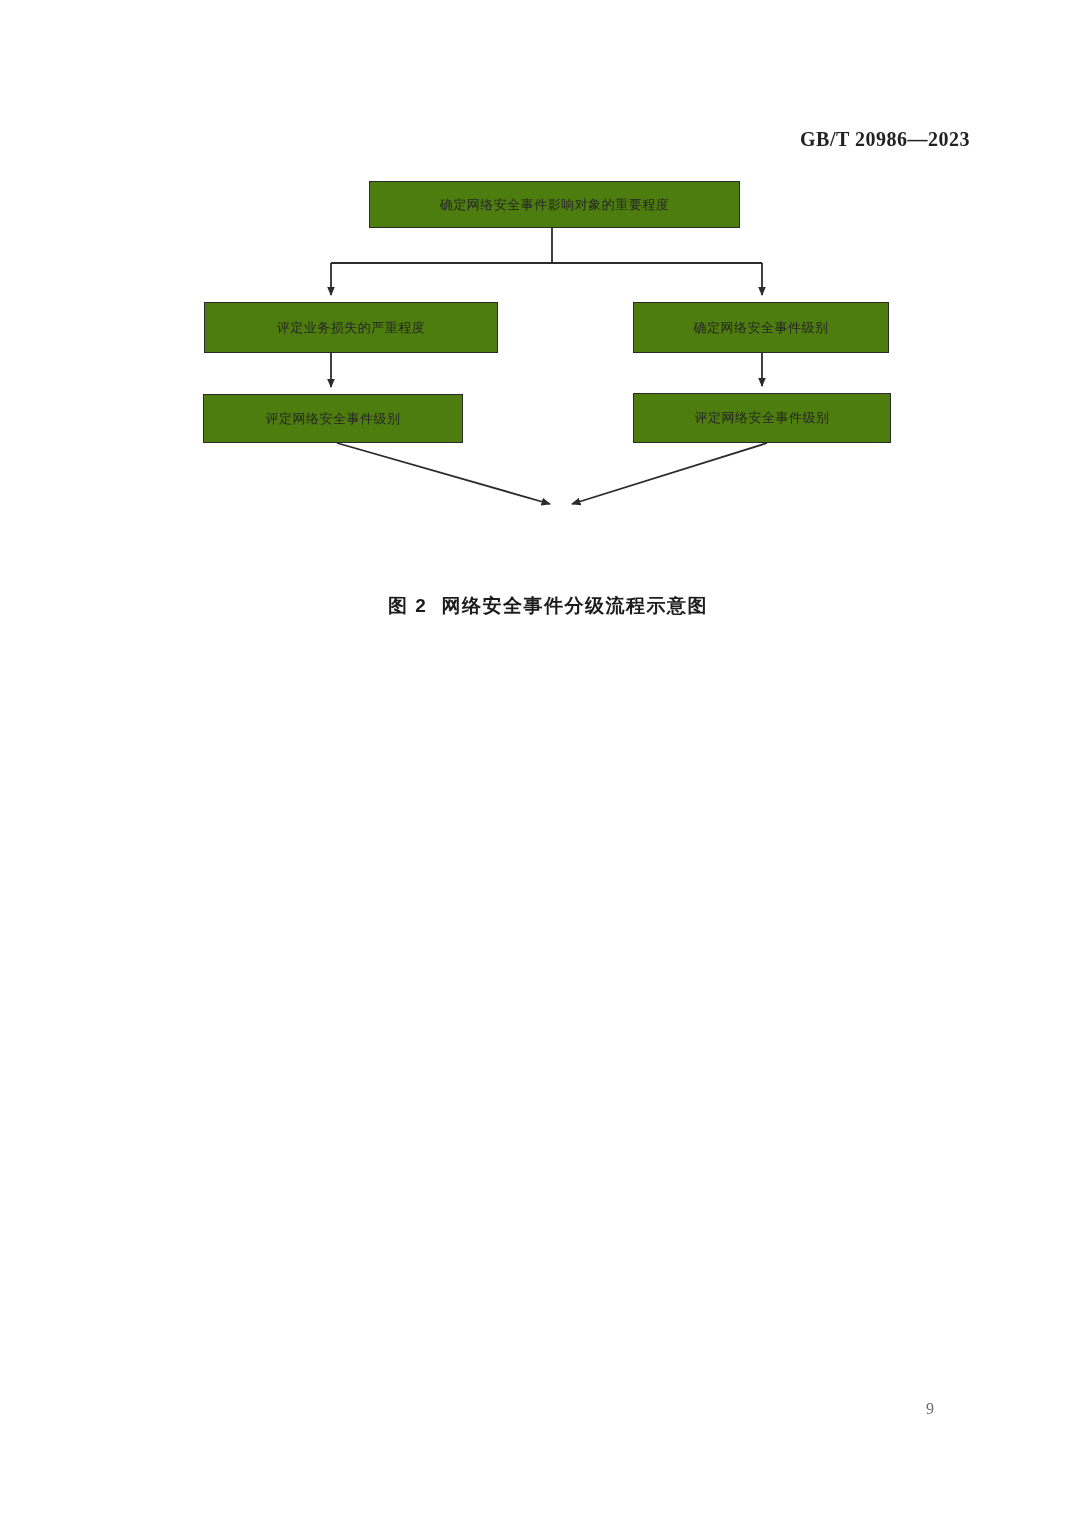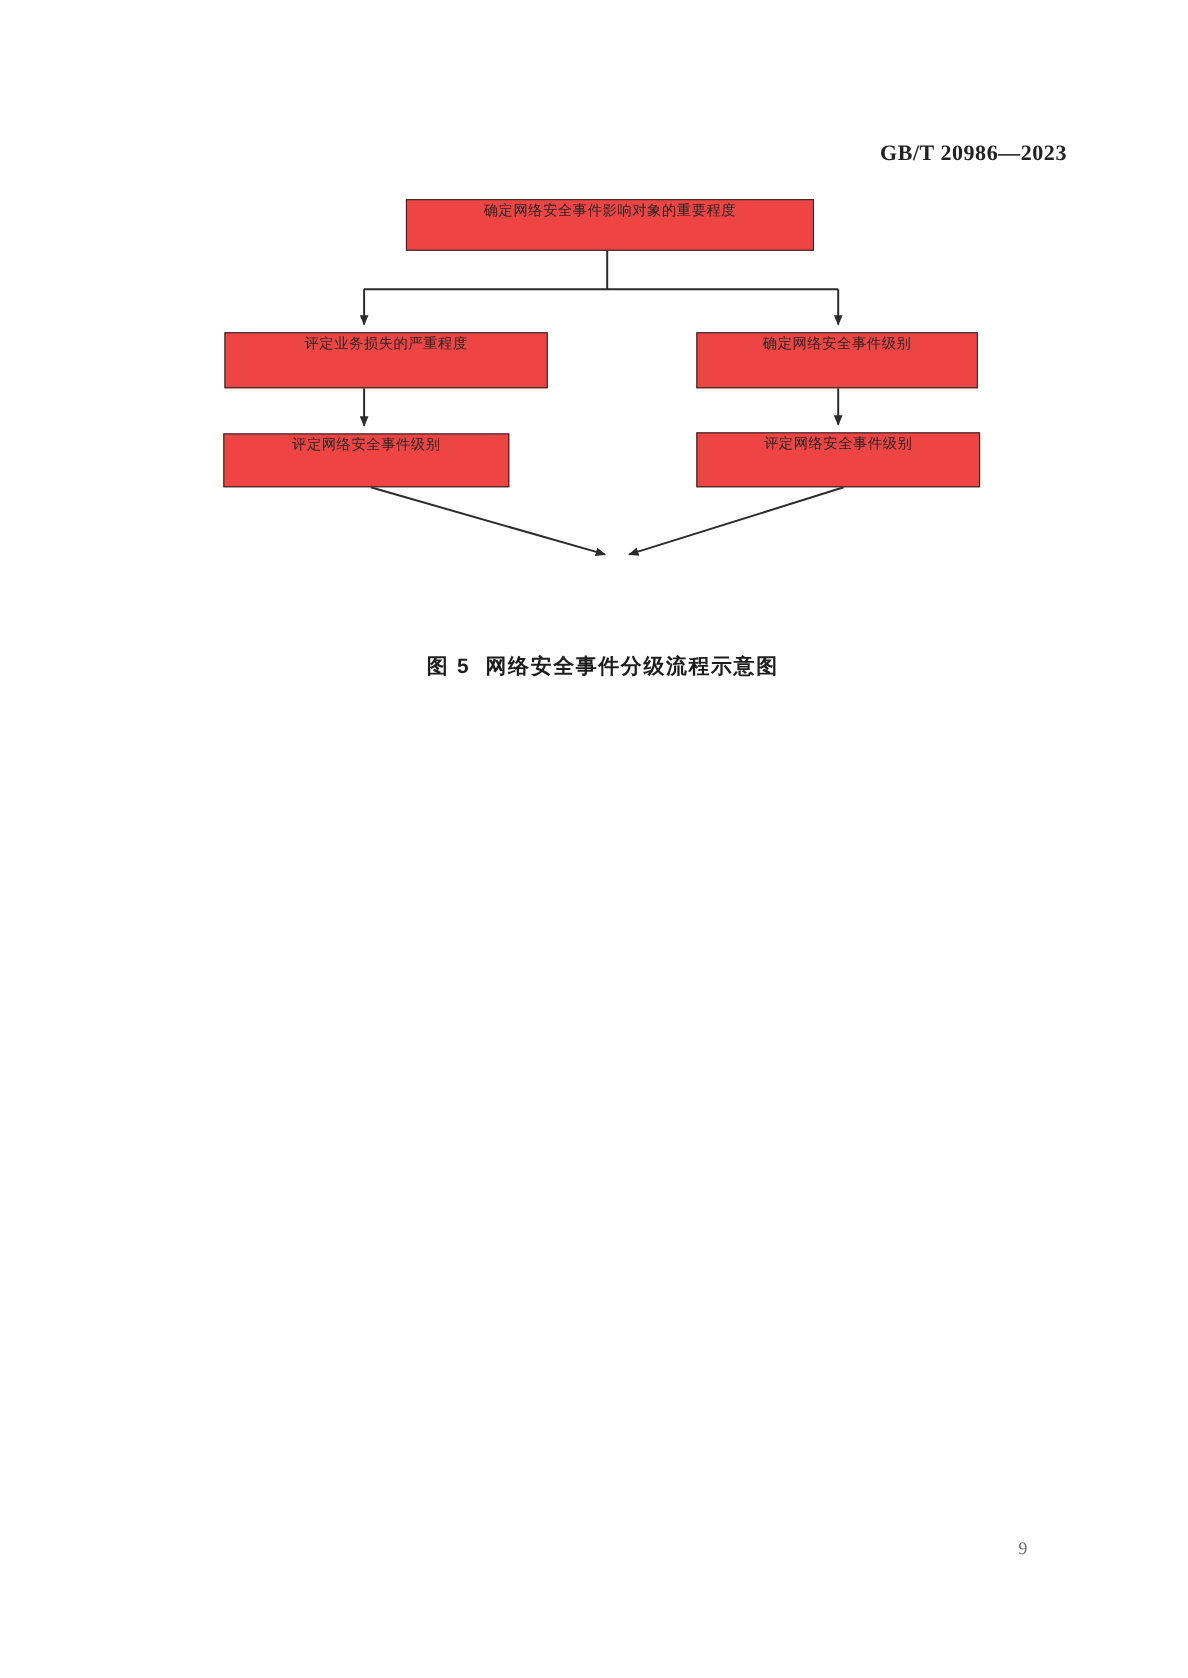--- a/index.html
+++ b/index.html
@@ -29,22 +29,23 @@
     white-space: nowrap;
   }
   .connectors {
     position: absolute;
     top: 0;
     left: 0;
   }
   .flow-box {
     position: absolute;
     border: 1.5px solid #2a2a2a;
-    background: #ef4444;
+    background: #4d7c0f;
     display: flex;
+    align-items: center;
     justify-content: center;
     box-sizing: border-box;
     font-size: 13px;
     letter-spacing: 0.5px;
     color: #262626;
     text-align: center;
   }
   .box-top      { left: 369px; top: 181px; width: 371px; height: 47px; }
   .box-midleft  { left: 204px; top: 302px; width: 294px; height: 51px; }
   .box-midright { left: 633px; top: 302px; width: 256px; height: 51px; }
@@ -122,18 +123,18 @@
   <div class="flow-box box-lowleft">
     <span>评定网络安全事件级别</span>
   </div>
 
   <div class="flow-box box-lowright">
     <span>评定网络安全事件级别</span>
   </div>
 
 
   <div class="figure-caption">
-    <span class="cap-label">图 5</span><span>网络安全事件分级流程示意图</span>
+    <span class="cap-label">图 2</span><span>网络安全事件分级流程示意图</span>
   </div>
 
   <div class="page-number">9</div>
 
 </div>
 
 </body></html>

